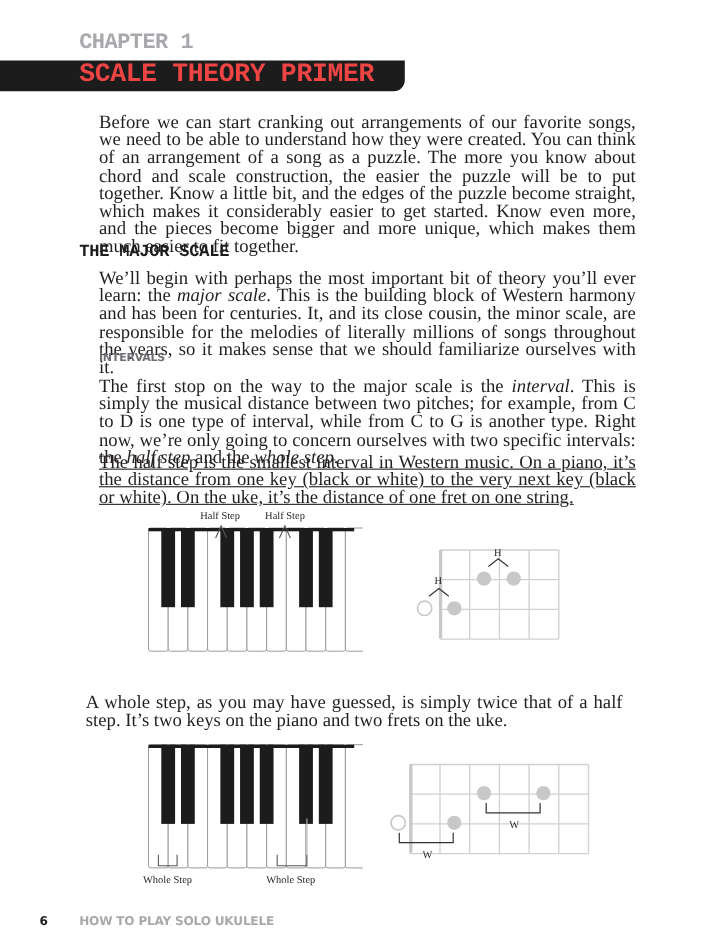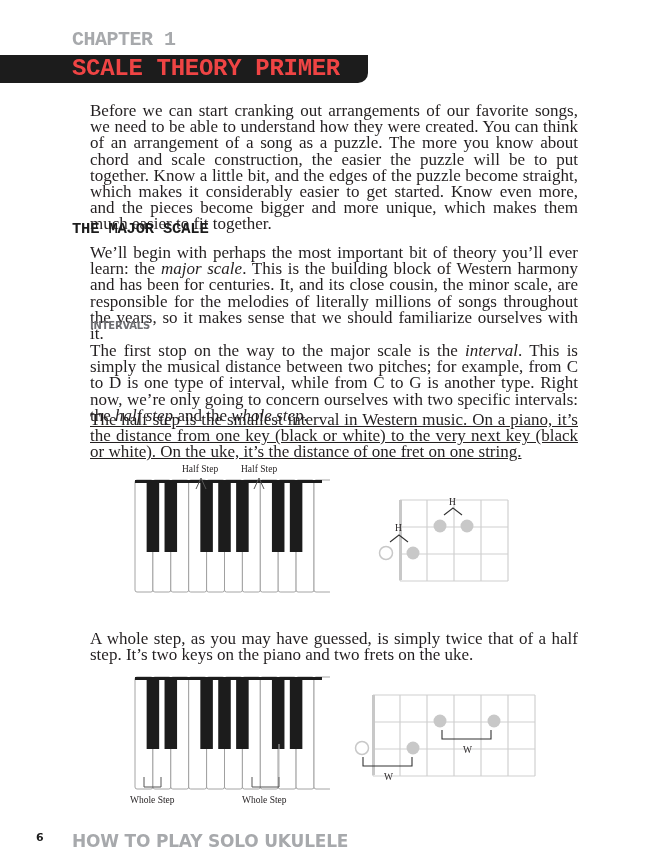--- a/index.html
+++ b/index.html
@@ -7,21 +7,21 @@
   .chapter-label { position: absolute; left: 72px; top: 28px; font-family: Liberation Mono, monospace; font-weight: bold; font-size: 20px; letter-spacing: -0.5px; color: #a7a9ac; }
   .chapter-banner { position: absolute; left: 0; top: 55px; width: 368px; height: 28px; background: #1c1c1c; border-bottom-right-radius: 10px; }
   .chapter-title { position: absolute; left: 72px; top: 55px; line-height: 28px; font-family: Liberation Mono, monospace; font-weight: bold; font-size: 24px; color: #ef4444; letter-spacing: -0.3px; }
   .para { position: absolute; font-size: 17px; line-height: 16.2px; text-align: justify; text-align-last: left; }
   .para i { }
   .h2 { position: absolute; left: 72px; top: 220px; font-family: Liberation Mono, monospace; font-weight: bold; font-size: 15.5px; color: #1c1c1c; letter-spacing: -0.2px; text-align: center; }
   .h3 { position: absolute; left: 90px; top: 320px; font-family: "DejaVu Sans", sans-serif; font-weight: bold; font-size: 10px; color: #6d6e71; letter-spacing: -0.2px; }
   .fig { position: absolute; }
   .fig-label { font-family: "Liberation Serif", serif; font-size: 9.5px; fill: #231f20; }
   .footer-num { position: absolute; left: 36px; top: 831px; font-family: "DejaVu Sans", sans-serif; font-weight: bold; font-size: 11px; color: #1c1c1c; }
-  .footer-title { position: absolute; left: 72px; top: 831px; font-family: "DejaVu Sans", sans-serif; font-weight: bold; font-size: 17px; color: #a7a9ac; letter-spacing: -0.2px; }
+  .footer-title { position: absolute; left: 72px; top: 831px; font-family: "DejaVu Sans", sans-serif; font-weight: bold; font-size: 11px; color: #a7a9ac; letter-spacing: -0.2px; }
 </style>
 </head>
 <body>
 
 <div class="chapter-label">CHAPTER 1</div>
 <div class="chapter-banner"></div>
 <div class="chapter-title">SCALE THEORY PRIMER</div>
 
 <div class="para" style="left:90px; top:103px; width:488px;">Before we can start cranking out arrangements of our favorite songs, we need to be able to understand how they were created. You can think of an arrangement of a song as a puzzle. The more you know about chord and scale construction, the easier the puzzle will be to put together. Know a little bit, and the edges of the puzzle become straight, which makes it considerably easier to get started. Know even more, and the pieces become bigger and more unique, which makes them much easier to fit together.</div>
 
@@ -81,21 +81,21 @@
   <circle cx="16" cy="63" r="6.5" fill="#fff" stroke="#c8c8c8" stroke-width="1.5"></circle>
   <circle cx="43" cy="63" r="6.5" fill="#c8c8c8"></circle>
   <circle cx="70" cy="36" r="6.5" fill="#c8c8c8"></circle>
   <circle cx="97" cy="36" r="6.5" fill="#c8c8c8"></circle>
   <polyline points="20,52 29,45 38,52" fill="none" stroke="#333" stroke-width="1.1"></polyline>
   <text class="fig-label" x="25" y="41">H</text>
   <polyline points="74,25 83,18 92,25" fill="none" stroke="#333" stroke-width="1.1"></polyline>
   <text class="fig-label" x="79" y="15">H</text>
 </svg>
 
-<div class="para" style="left:90px; top:631px; width:488px;">A whole step, as you may have guessed, is simply twice that of a half step. It’s two keys on the piano and two frets on the uke.</div>
+<div class="para" style="left:78px; top:631px; width:488px;">A whole step, as you may have guessed, is simply twice that of a half step. It’s two keys on the piano and two frets on the uke.</div>
 
 <svg class="fig" style="left:125px; top:672px;" width="205" height="140" viewBox="0 0 205 140">
   <g id="piano2-white">
       <rect x="10" y="5" width="17.9" height="112" rx="2" fill="#fff" stroke="#9a9a9a" stroke-width="0.9"></rect>
       <rect x="27.9" y="5" width="17.9" height="112" rx="2" fill="#fff" stroke="#9a9a9a" stroke-width="0.9"></rect>
       <rect x="45.8" y="5" width="17.9" height="112" rx="2" fill="#fff" stroke="#9a9a9a" stroke-width="0.9"></rect>
       <rect x="63.699999999999996" y="5" width="17.9" height="112" rx="2" fill="#fff" stroke="#9a9a9a" stroke-width="0.9"></rect>
       <rect x="81.6" y="5" width="17.9" height="112" rx="2" fill="#fff" stroke="#9a9a9a" stroke-width="0.9"></rect>
       <rect x="99.5" y="5" width="17.9" height="112" rx="2" fill="#fff" stroke="#9a9a9a" stroke-width="0.9"></rect>
       <rect x="117.39999999999999" y="5" width="17.9" height="112" rx="2" fill="#fff" stroke="#9a9a9a" stroke-width="0.9"></rect>

